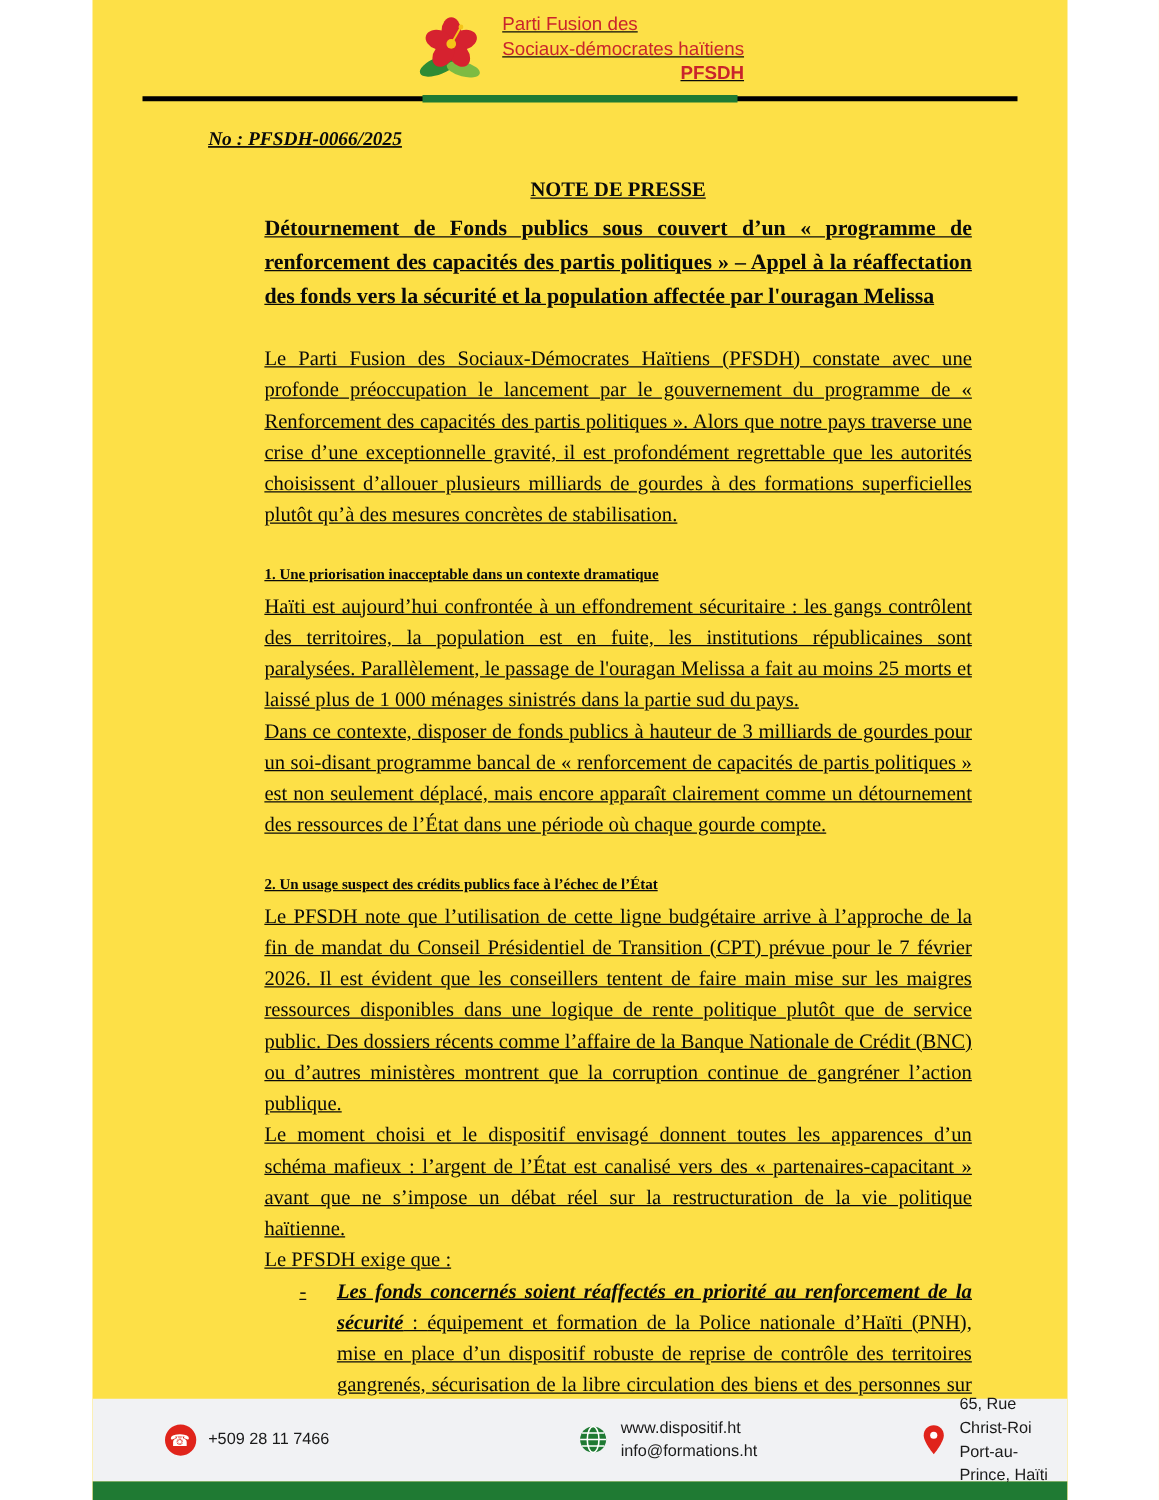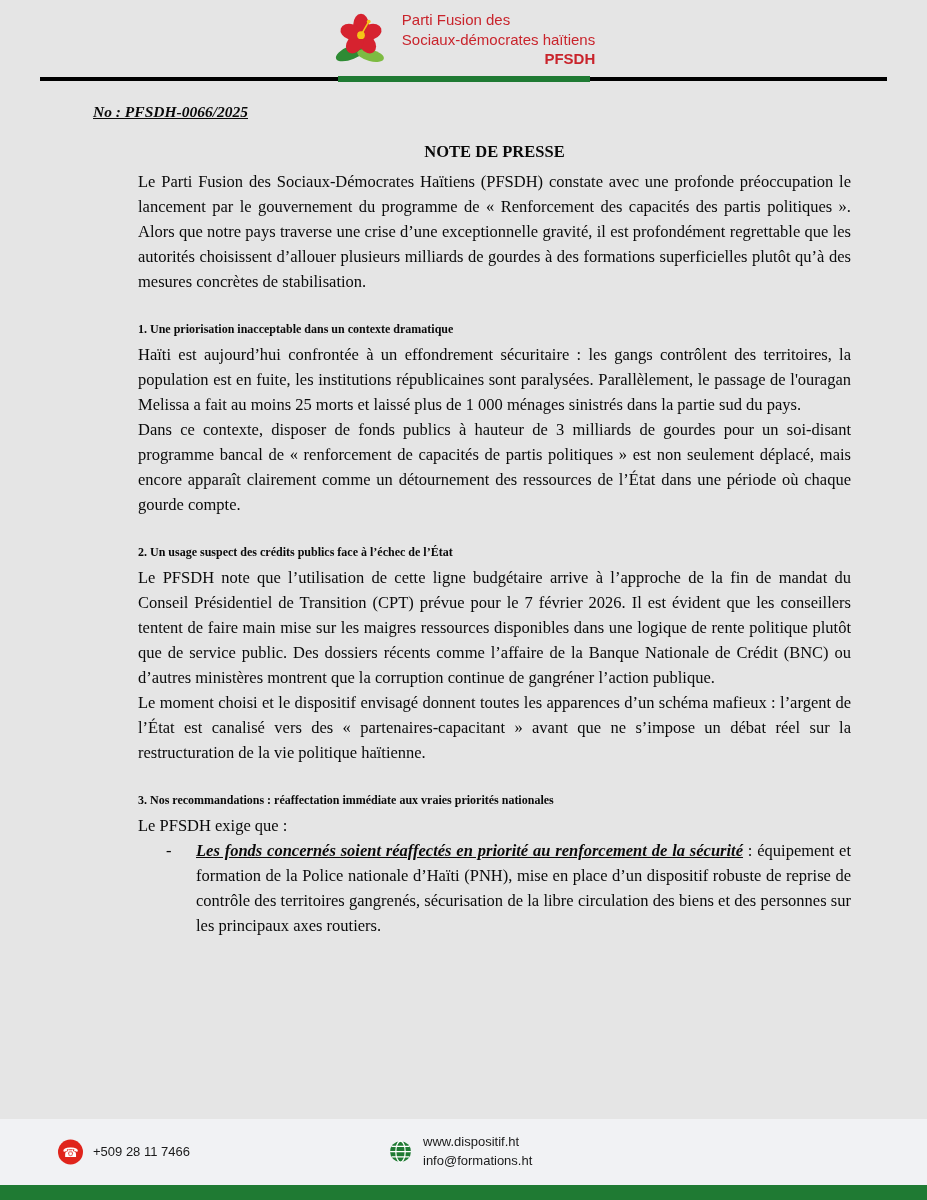--- a/index.html
+++ b/index.html
@@ -1,25 +1,26 @@
 <!DOCTYPE html>
 <html><head>
 <meta charset="utf-8">
 <style>
   * { margin: 0; padding: 0; box-sizing: border-box; }
   html, body { background: #ffffff; }
   .page {
     position: relative;
-    width: 927px;
+    width: 780px;
     height: 1200px;
     margin: 0 auto;
-    background: #e5e5e5;
+    background: #fde047;
     overflow: hidden;
     font-family: "Liberation Serif", serif;
     color: #0a0a0a;
+    text-decoration: underline;
   }
   
   .letterhead {
     display: flex;
     justify-content: center;
     align-items: center;
     gap: 12px;
     padding-top: 10px;
   }
   .logo { width: 58px; height: 58px; flex: 0 0 auto; }
@@ -102,32 +103,32 @@
   </header>
 
   <div class="rule">
     <span class="rule-green"></span>
   </div>
 
   <div class="ref">No : PFSDH-0066/2025</div>
 
   <main class="content">
     <div class="kicker">NOTE DE PRESSE</div>
+    <h1 class="title">Détournement de Fonds publics sous couvert d’un « programme de renforcement des capacités des partis politiques » – Appel à la réaffectation des fonds vers la sécurité et la population affectée par l'ouragan Melissa</h1>
 
     <p>Le Parti Fusion des Sociaux-Démocrates Haïtiens (PFSDH) constate avec une profonde préoccupation le lancement par le gouvernement du programme de « Renforcement des capacités des partis politiques ». Alors que notre pays traverse une crise d’une exceptionnelle gravité, il est profondément regrettable que les autorités choisissent d’allouer plusieurs milliards de gourdes à des formations superficielles plutôt qu’à des mesures concrètes de stabilisation.</p>
 
     <h2>1. Une priorisation inacceptable dans un contexte dramatique</h2>
     <p>Haïti est aujourd’hui confrontée à un effondrement sécuritaire : les gangs contrôlent des territoires, la population est en fuite, les institutions républicaines sont paralysées. Parallèlement, le passage de l'ouragan Melissa a fait au moins 25 morts et laissé plus de 1 000 ménages sinistrés dans la partie sud du pays.</p>
     <p>Dans ce contexte, disposer de fonds publics à hauteur de 3 milliards de gourdes pour un soi-disant programme bancal de « renforcement de capacités de partis politiques » est non seulement déplacé, mais encore apparaît clairement comme un détournement des ressources de l’État dans une période où chaque gourde compte.</p>
 
     <h2>2. Un usage suspect des crédits publics face à l’échec de l’État</h2>
     <p>Le PFSDH note que l’utilisation de cette ligne budgétaire arrive à l’approche de la fin de mandat du Conseil Présidentiel de Transition (CPT) prévue pour le 7 février 2026. Il est évident que les conseillers tentent de faire main mise sur les maigres ressources disponibles dans une logique de rente politique plutôt que de service public. Des dossiers récents comme l’affaire de la Banque Nationale de Crédit (BNC) ou d’autres ministères montrent que la corruption continue de gangréner l’action publique.</p>
     <p>Le moment choisi et le dispositif envisagé donnent toutes les apparences d’un schéma mafieux : l’argent de l’État est canalisé vers des « partenaires-capacitant » avant que ne s’impose un débat réel sur la restructuration de la vie politique haïtienne.</p>
 
-    <h2>3. Nos recommandations : réaffectation immédiate aux vraies priorités nationales</h2>
     <p>Le PFSDH exige que :</p>
 
     <div class="bullet">
       <span class="marker">-</span>
       <div class="btext"><span class="lead">Les fonds concernés soient réaffectés en priorité au renforcement de la sécurité</span><span> : </span><span>équipement et formation de la Police nationale d’Haïti (PNH), mise en place d’un dispositif robuste de reprise de contrôle des territoires gangrenés, sécurisation de la libre circulation des biens et des personnes sur les principaux axes routiers.</span></div>
     </div>
   </main>
 
   <footer class="footer">
     <div class="footer-band">
@@ -146,18 +147,30 @@
               <path d="M2 12h20 M3.5 7h17 M3.5 17h17"></path>
             </g>
           </svg>
         </span>
         <span class="f-text">
           <div>www.dispositif.ht</div>
           <div>info@formations.ht</div>
         </span>
       </div>
 
+      <div class="f-item addr">
+        <span style="display:flex;">
+          <svg width="22" height="25" viewBox="0 0 24 28" aria-hidden="true">
+            <path d="M12 1C6.8 1 3 5 3 10c0 6.5 9 17 9 17s9-10.5 9-17c0-5-3.8-9-9-9z" fill="#e0241b"></path>
+            <circle cx="12" cy="10" r="3.2" fill="#ffffff"></circle>
+          </svg>
+        </span>
+        <span class="f-text">
+          <div>65, Rue Christ-Roi</div>
+          <div>Port-au-Prince, Haïti</div>
+        </span>
+      </div>
 
     </div>
     <div class="green-bar"></div>
   </footer>
 
 </div>
 
 </body></html>

